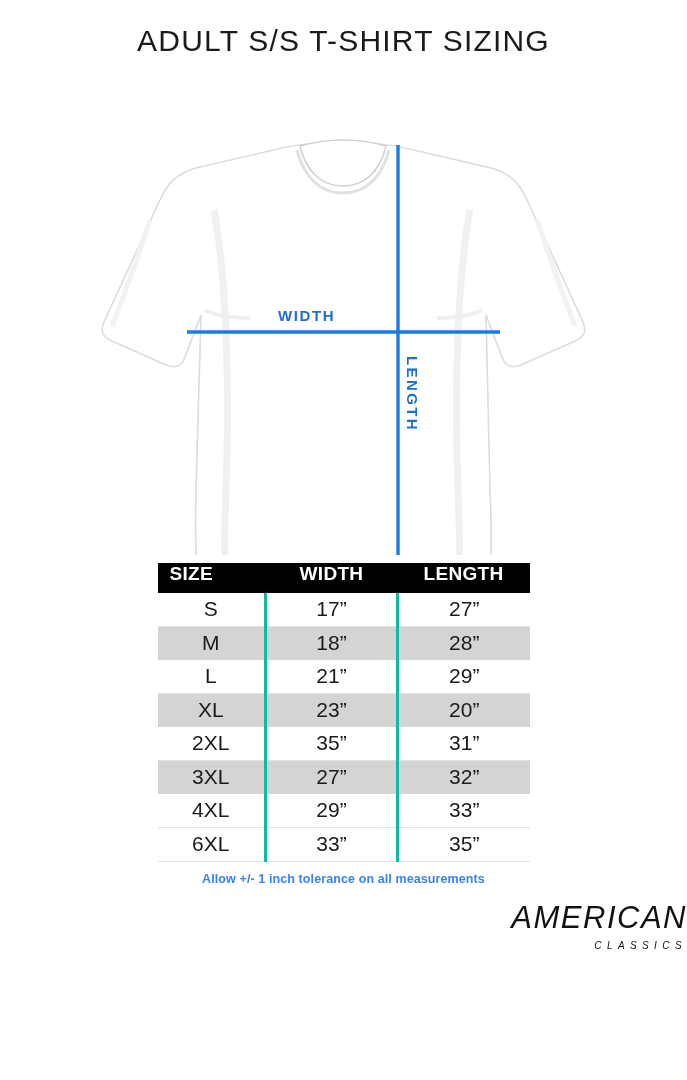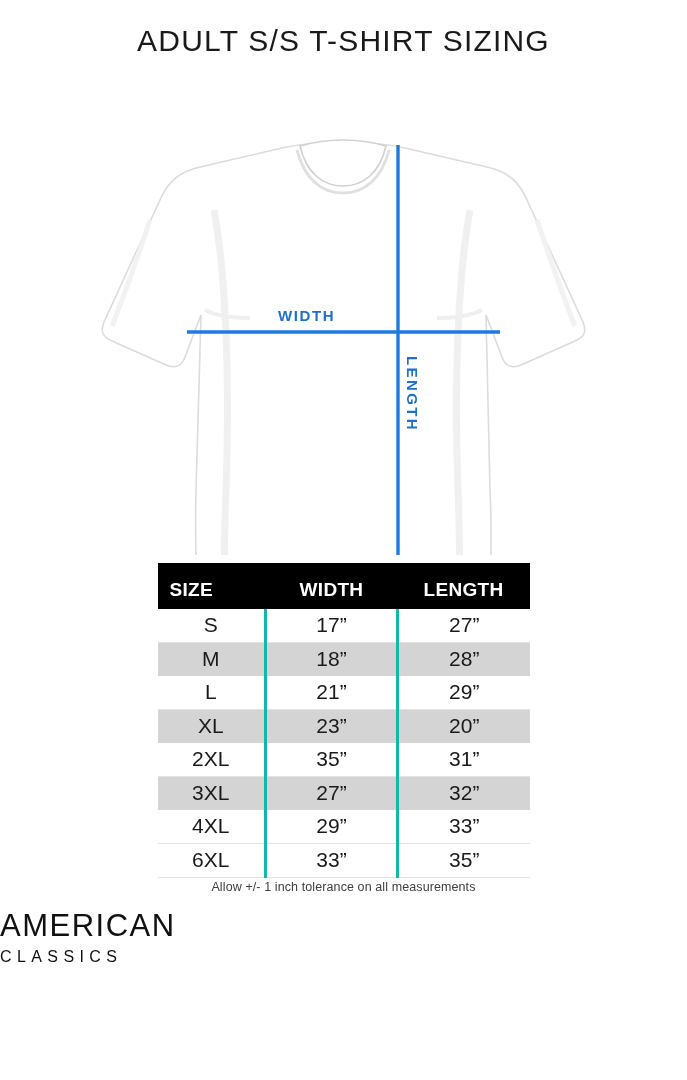--- a/index.html
+++ b/index.html
@@ -77,21 +77,21 @@
   table.size-table {
     width: 372px;
     border-collapse: collapse;
     table-layout: fixed;
   }
   table.size-table th {
     background: #000000;
     color: #ffffff;
     font-size: 19px;
     font-weight: bold;
-    padding: 16px 0 8px 0;
+    padding: 0 0 8px 0;
     letter-spacing: 0.3px;
   }
   table.size-table th.c1 { width: 108px; text-align: left; padding-left: 12px; }
   table.size-table th.c2 { width: 132px; text-align: center; }
   table.size-table th.c3 { width: 132px; text-align: center; }
 
   table.size-table td {
     font-size: 21px;
     text-align: center;
     padding: 4px 0 5px 0;
@@ -99,40 +99,41 @@
     font-weight: 300;
     font-family: "Liberation Sans", sans-serif;
   }
   table.size-table tr.odd td { background: #ffffff; }
   table.size-table tr.even td { background: #d4d4d4; }
   table.size-table td.sep-l { border-left: 3px solid #14b8a6; }
   table.size-table tr.odd td { border-bottom: 1px solid #e3e3e3; }
 
   .tolerance {
     text-align: center;
-    color: #404040;
+    color: #3b82f6;
     font-size: 12.5px;
-    font-weight: normal;
-    margin-top: 2px;
+    font-weight: bold;
+    margin-top: 10px;
     letter-spacing: 0.1px;
   }
 
   
   .brand {
-    text-align: left;
+    text-align: right;
     margin-top: 14px;
+    font-style: italic;
   }
   .brand-main {
     font-size: 31px;
     letter-spacing: 1.5px;
     font-weight: 400;
     color: #111111;
   }
   .brand-sub {
-    font-size: 16px;
+    font-size: 10px;
     letter-spacing: 5.4px;
     margin-top: 4px;
     color: #111111;
   }
 </style>
 </head>
 <body>
 
 <div class="page">
 

